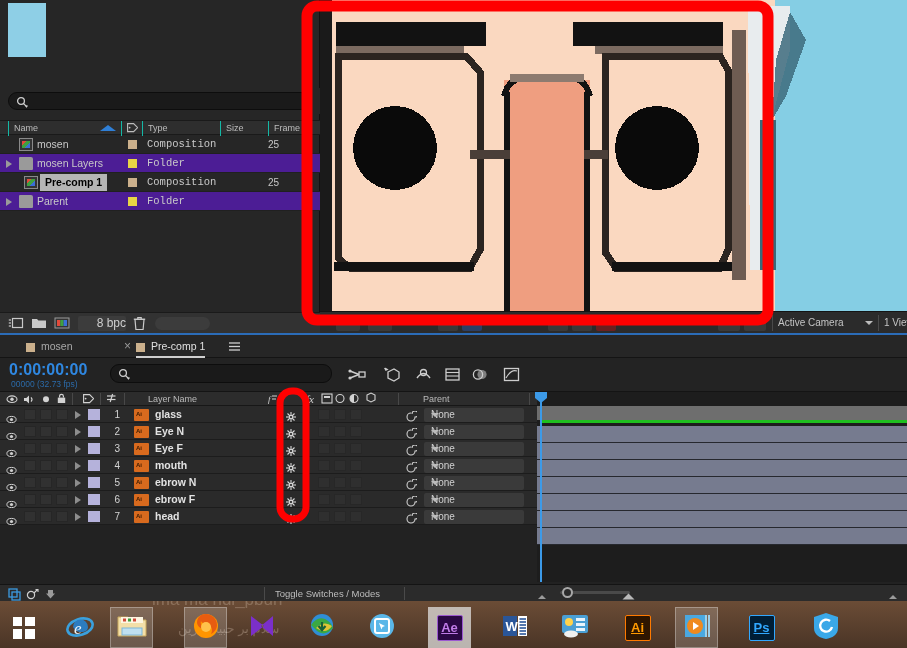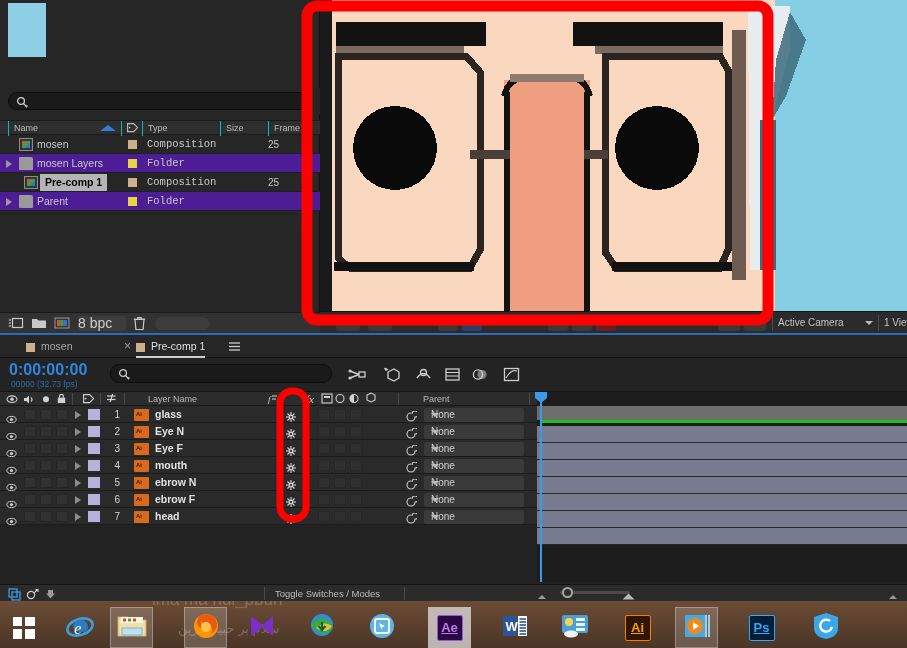--- a/index.html
+++ b/index.html
@@ -42,22 +42,22 @@
   .prow .ptype { position:absolute; left:147px; top:0;font-family:Liberation Mono, monospace; }
   .prow .pframe { position:absolute; left:268px; top:0; font-size:10px; }
   .ico-comp { background:#343434; border:1px solid #8a8a8a; position:relative; }
   .ico-comp:after { content:""; position:absolute; left:2px; top:2px; right:2px; bottom:2px;
     background:linear-gradient(135deg,#e24a3a 0 33%,#3fa03f 33% 66%,#3a6fd6 66% 100%); }
   .ico-folder { background:#9a9a9a; border-radius:1px 2px 1px 1px; }
   .proj-toolbar { position:absolute; left:0; bottom:0; width:320px; height:21px;
     background:#323232; border-top:1px solid #1a1a1a; }
   .pt-btn { position:absolute; top:3px; width:16px; height:15px; }
   .bpc { position:absolute; left:78px; top:3px; width:48px; height:15px;
-    background:#3c3c3c; border-radius:2px; color:#cfcfcf; font-size:14px;
-    text-align:left; line-height:15px; }
+    background:#3c3c3c; border-radius:2px; color:#cfcfcf; font-size:12px;
+    text-align:right; line-height:15px; }
   .trash { position:absolute; left:133px; top:3px; width:13px; height:15px; }
   .pt-pill { position:absolute; left:155px; top:4px; width:55px; height:13px;
     background:#3c3c3c; border-radius:7px; }
 
   
   .comp-panel { position:absolute; left:320px; top:0; width:587px; height:333px;
     background:#a3a3a3; }
   .comp-canvas { position:absolute; left:0; top:0; width:587px; height:311px;
     background:#141414; overflow:hidden; }
   .face { position:absolute; left:0; top:0; width:587px; height:311px; }

